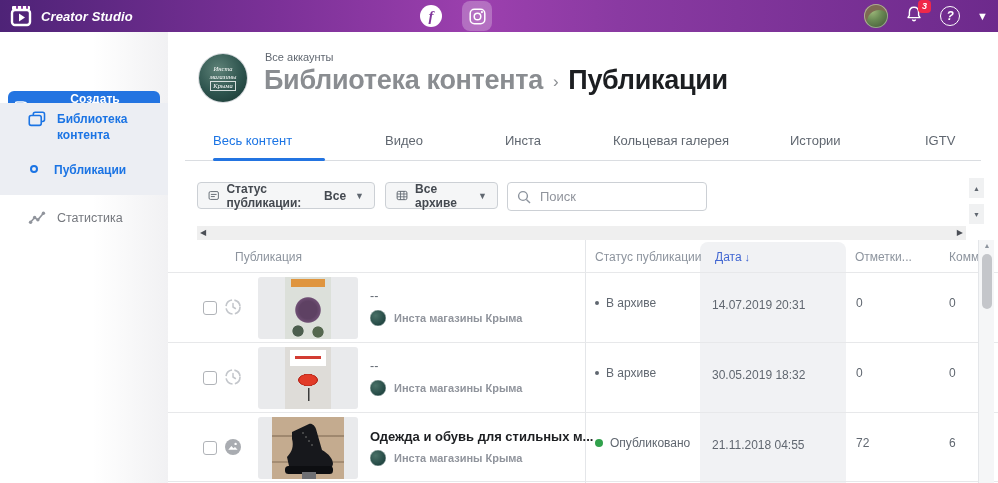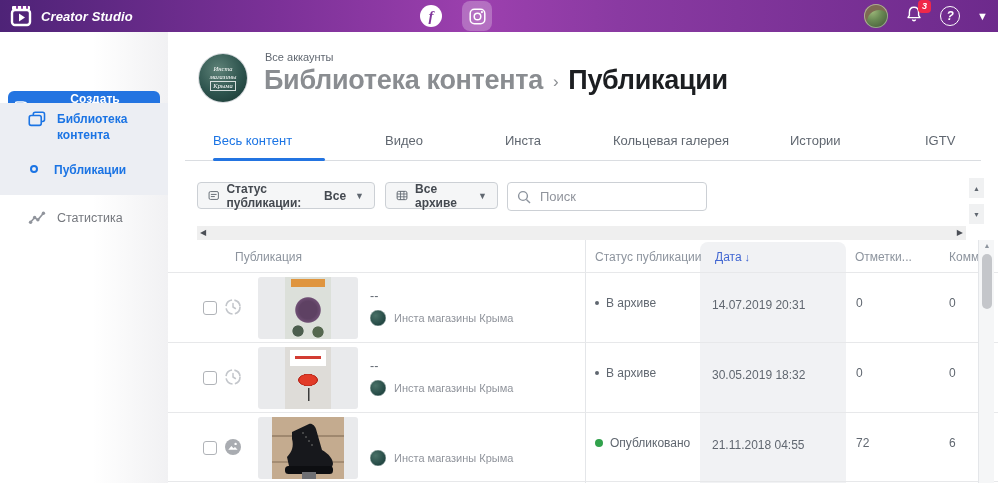--- a/index.html
+++ b/index.html
@@ -115,21 +115,21 @@
       #dedcd8;}
   .t3 .ph{width:72px;background:
       linear-gradient(rgba(90,70,50,.35),rgba(90,70,50,.35)) 0 18px / 72px 2px no-repeat,
       linear-gradient(rgba(90,70,50,.3),rgba(90,70,50,.3)) 0 44px / 72px 2px no-repeat,
       #c4ab8f;}
   .title{position:absolute;left:202px;top:16px;font-size:12.5px;color:#606770;white-space:nowrap;}
   .title.bold{font-size:13px;font-weight:700;color:#1c1e21;}
   .acct{position:absolute;left:202px;top:37px;display:flex;align-items:center;gap:8px;}
   .acct-av{width:16px;height:16px;border-radius:50%;flex:0 0 auto;
            background:radial-gradient(circle at 35% 35%,#4a7268,#1e423f 75%);box-shadow:inset 0 0 0 .5px rgba(255,255,255,.5);}
-  .acct-name{font-size:11px;color:#90949c;}
+  .acct-name{font-size:11px;color:#90949c;font-weight:bold;}
   .status{position:absolute;left:427px;top:23px;display:flex;align-items:center;gap:7px;font-size:12px;color:#606770;}
   .dot{width:8px;height:8px;border-radius:50%;flex:0 0 auto;}
   .dot.gray{border:2.5px solid #606770;width:4px;height:4px;}
   .dot.green{background:#31a24c;}
   .cell-date{position:absolute;left:544px;top:25px;font-size:12px;color:#606770;}
   .cell-likes{position:absolute;left:688px;top:23px;font-size:12px;color:#606770;}
   .cell-comm{position:absolute;left:781px;top:23px;font-size:12px;color:#606770;}
 
   
   .vscroll{position:absolute;left:810px;top:208px;width:16px;height:243px;background:#f5f6f7;border-left:1px solid #e4e6e9;}
@@ -363,20 +363,21 @@
             <path d="M20 15 L37 7 C40 6 43 9 44 12 L50 33 C57 37 61 42 61 47 L59 53 C41 57 28 55 17 49 L15 40 C20 35 22 29 20 22 Z" fill="#17181c"></path>
             <rect x="13" y="49" width="48" height="8" rx="3.5" fill="#0d0e11"></rect>
             <rect x="30" y="55" width="14" height="7" fill="#6e6f73"></rect>
             <circle cx="31" cy="16" r="1" fill="#555"></circle>
               <circle cx="34" cy="20" r="1" fill="#555"></circle>
             <circle cx="37" cy="24" r="1" fill="#555"></circle>
               <circle cx="40" cy="28" r="1" fill="#555"></circle>
           </svg>
         </div>
       </div>
+      <div class="title bold">Одежда и обувь для стильных м...</div>
       <div class="acct">
         <span class="acct-av"></span>
         <span class="acct-name">Инста магазины Крыма</span>
       </div>
       <div class="status">
         <span class="dot green"></span>
         <span>Опубликовано</span>
       </div>
       <div class="cell-date">21.11.2018 04:55</div>
       <div class="cell-likes">72</div>

